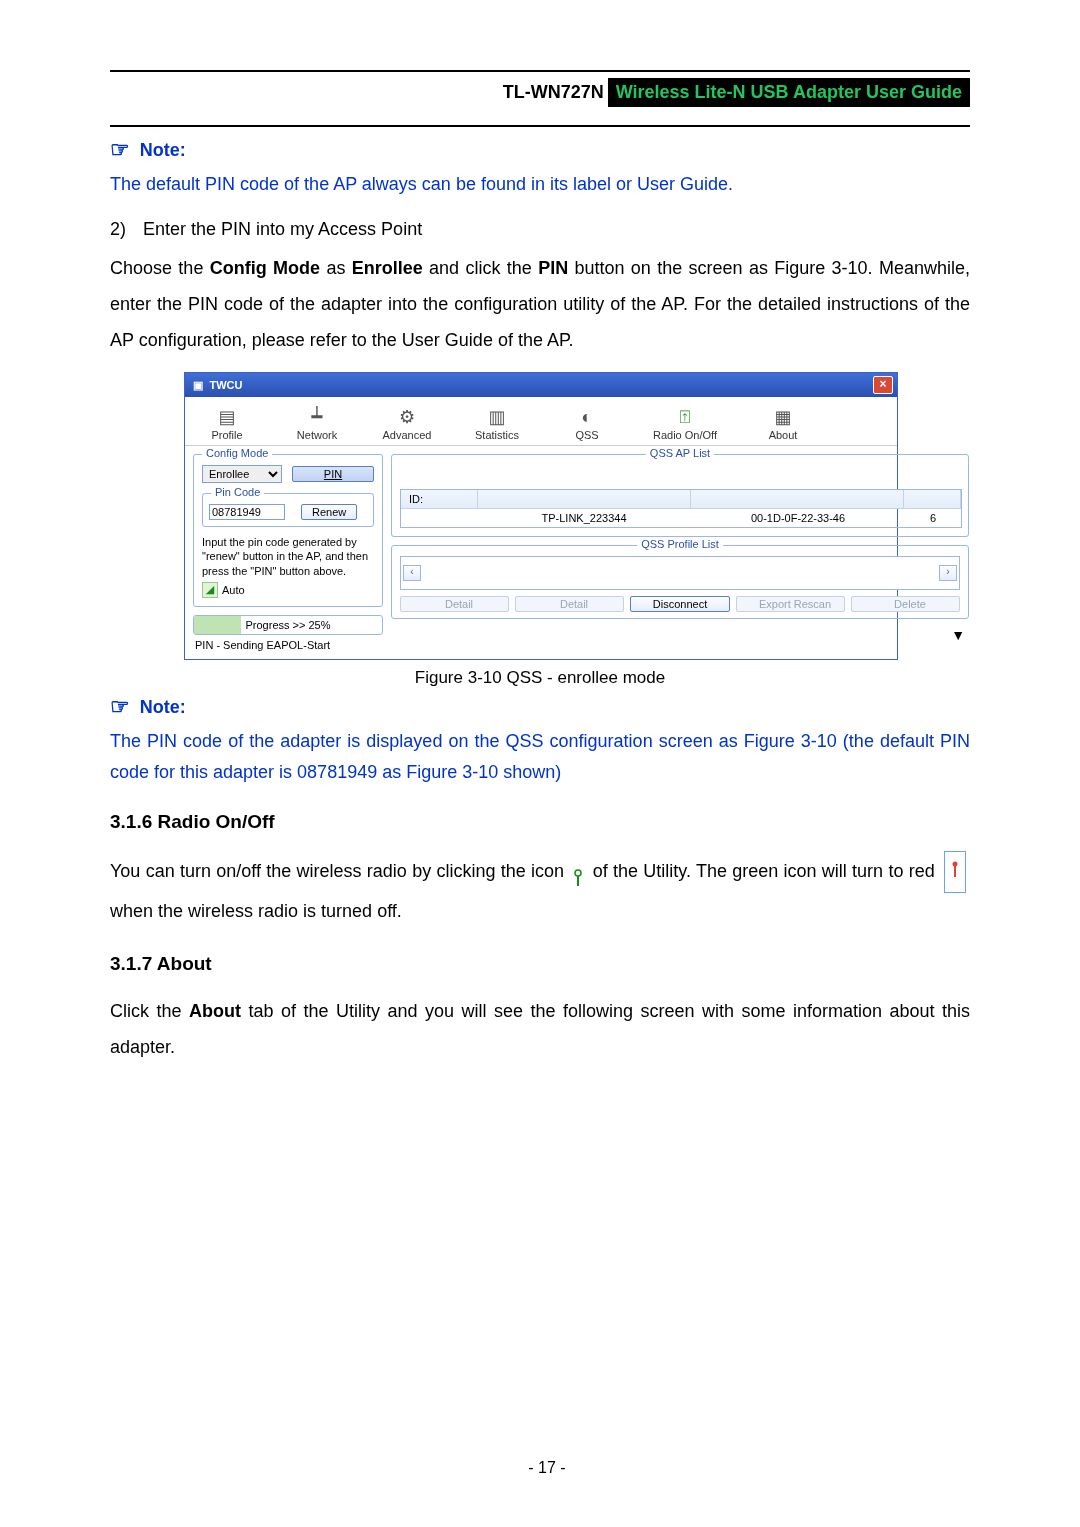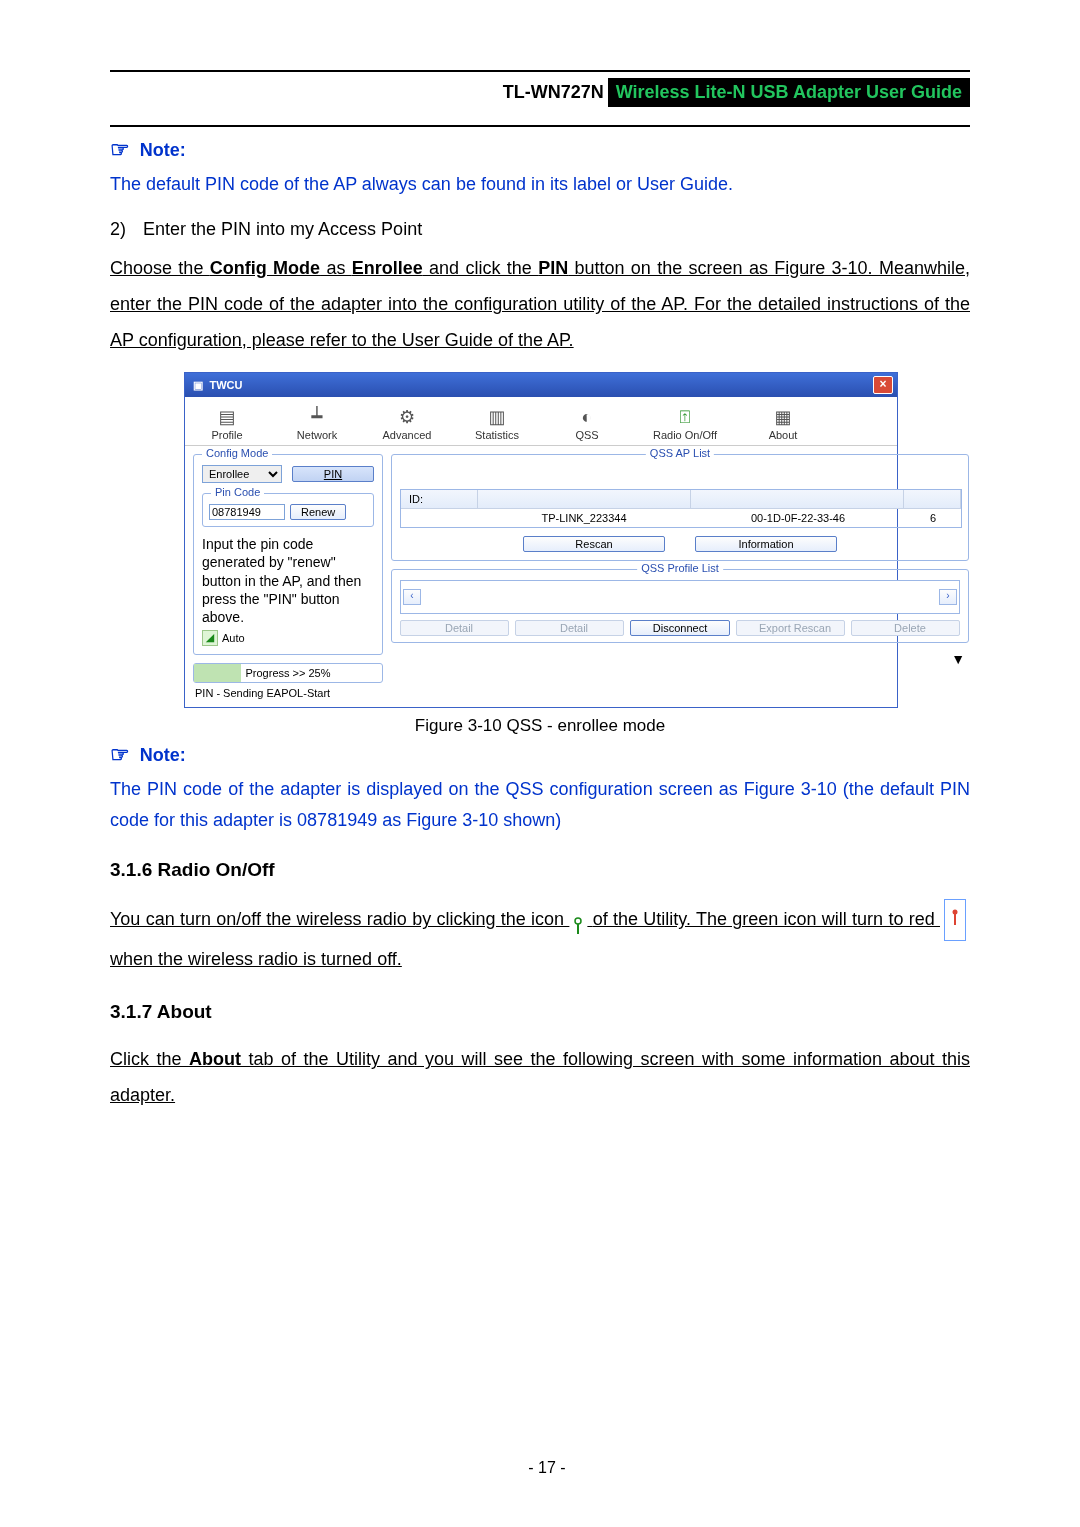--- a/index.html
+++ b/index.html
@@ -70,21 +70,20 @@
   }
   .step-num {
     display: inline-block;
     width: 28px;
   }
   .body-para {
     font-size: 18px;
     line-height: 2.0;
     text-align: justify;
     margin: 0 0 14px 0;
-    text-decoration: underline;
   }
   .bold { font-weight: bold; }
   .h3 {
     font-weight: bold;
     font-size: 19px;
     margin: 24px 0 18px 0;
   }
   .inline-icon {
     display: inline-block;
     width: 14px;
@@ -228,25 +227,25 @@
     padding: 1px 2px;
   }
   .cfgmode-row {
     display: flex;
     align-items: center;
     gap: 10px;
   }
   .pin-row {
     display: flex;
     align-items: center;
-    gap: 5px;
+    gap: 16px;
     margin-top: 2px;
   }
   .hint {
-    font-size: 14px;
+    font-size: 11px;
     line-height: 1.3;
   }
   .auto-row {
     display: flex;
     align-items: center;
     gap: 4px;
     margin-top: 4px;
   }
   .progress-wrap {
     border: 1px solid #9cb7e6;
@@ -448,24 +447,20 @@
                 <div class="c3"></div>
                 <div class="c4"></div>
               </div>
               <div class="ap-row">
                 <div class="c1"></div>
                 <div class="c2">TP-LINK_223344</div>
                 <div class="c3">00-1D-0F-22-33-46</div>
                 <div class="c4">6</div>
               </div>
             </div>
-            <div class="btn-row">
-              <span class="btn" style="width:120px">Rescan</span>
-              <span class="btn" style="width:120px">Information</span>
-            </div>
           </div>
 
           <div class="groupbox" style="padding-bottom:6px">
             <div class="gb-title center">QSS Profile List</div>
             <div class="profile-box">
               <div class="scroll-left">‹</div>
               <div class="scroll-right">›</div>
             </div>
             <div class="bottom-btns">
               <span class="btn disabled">Detail</span>

